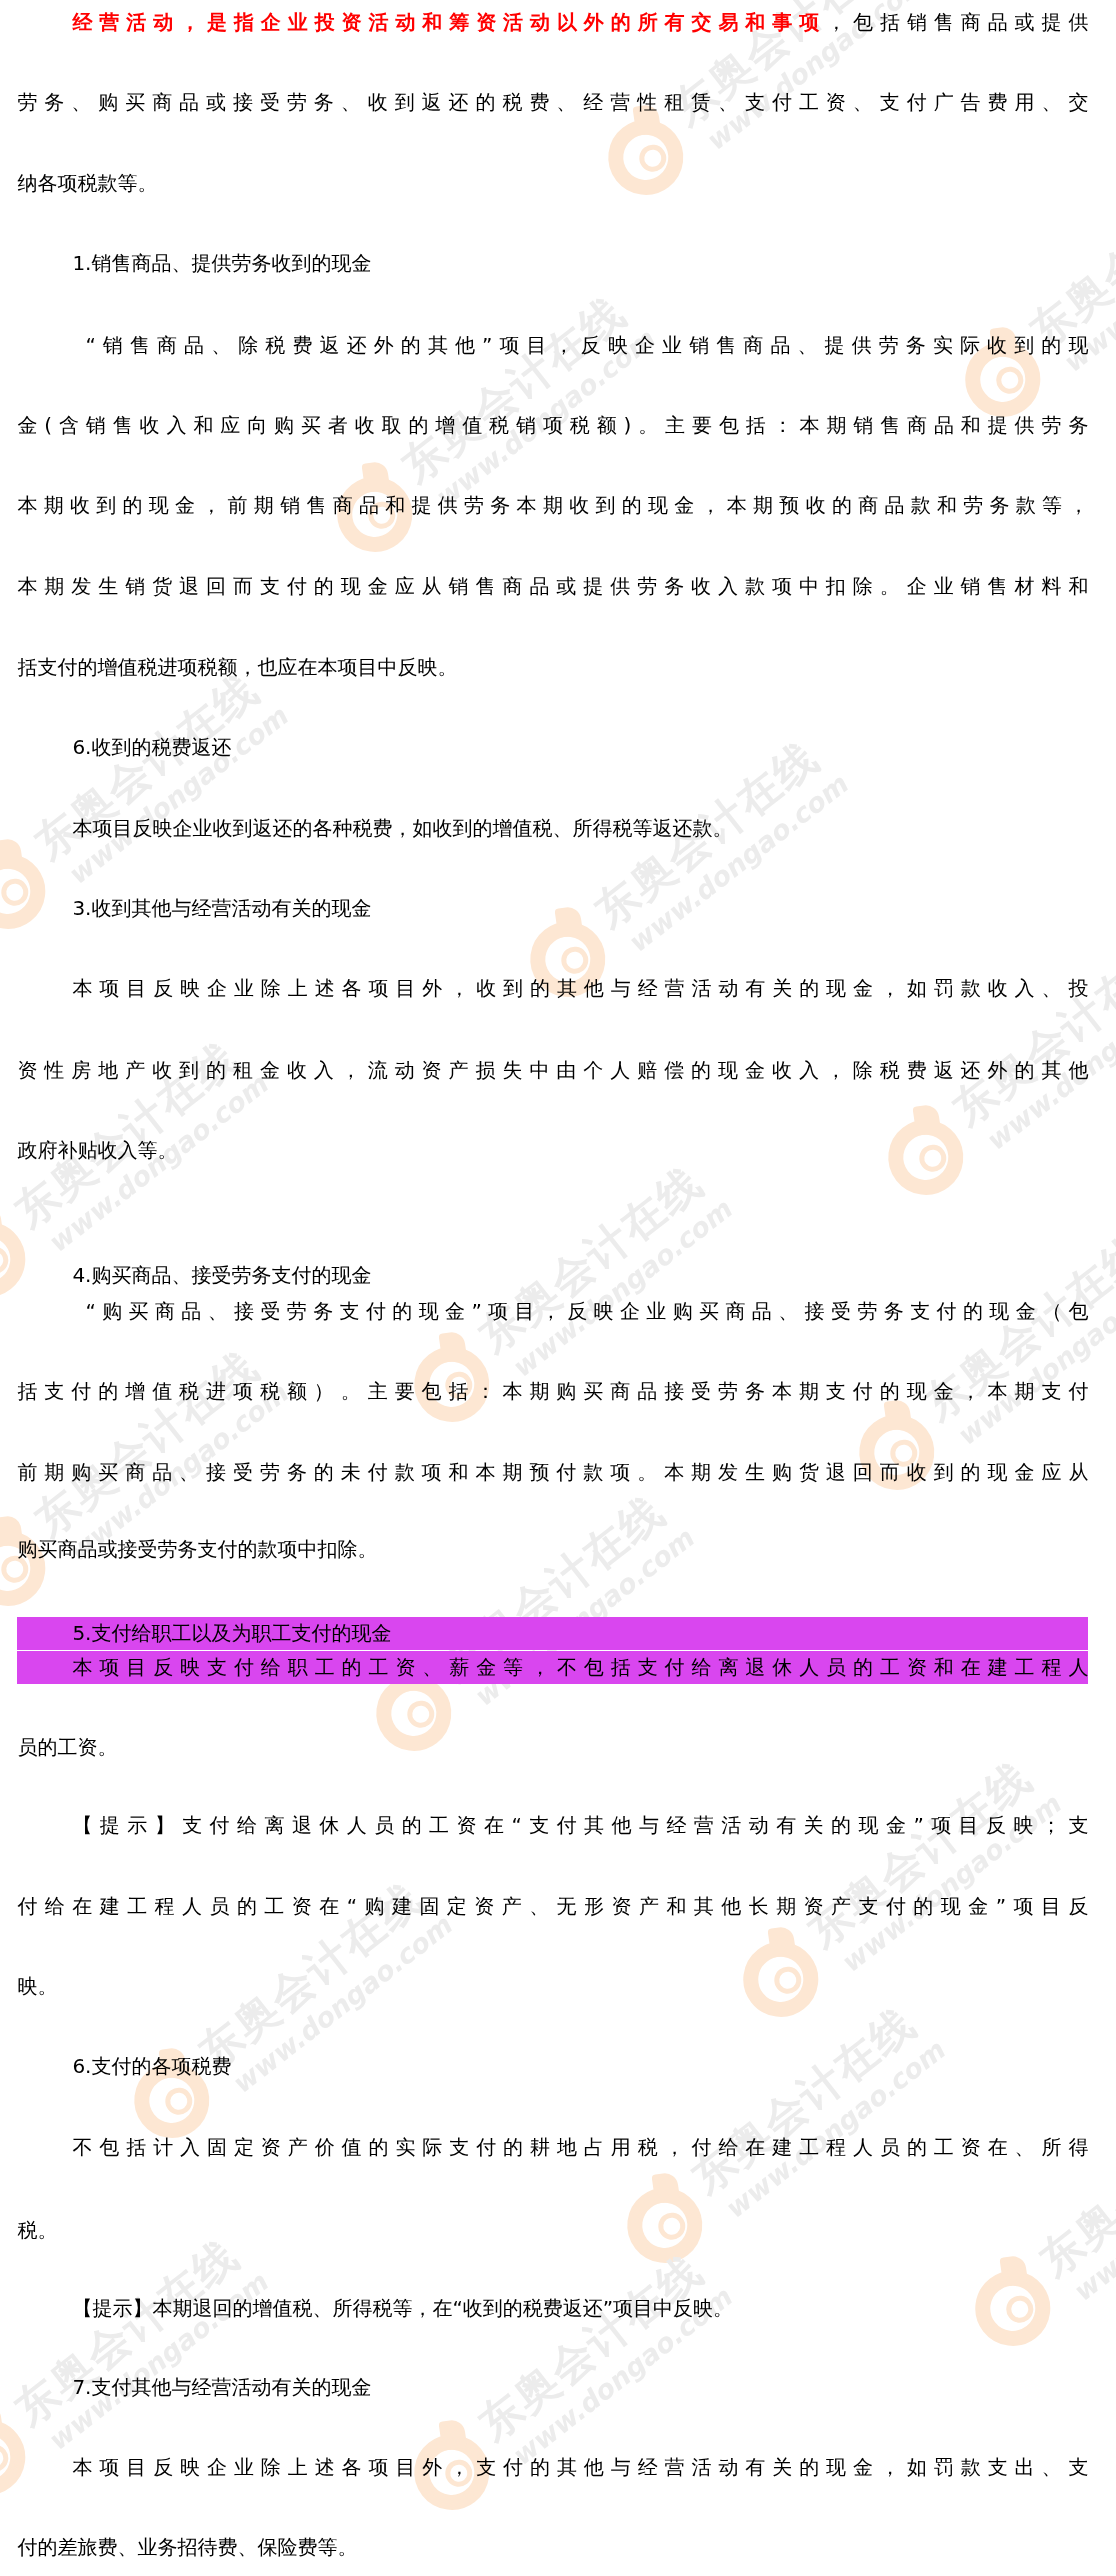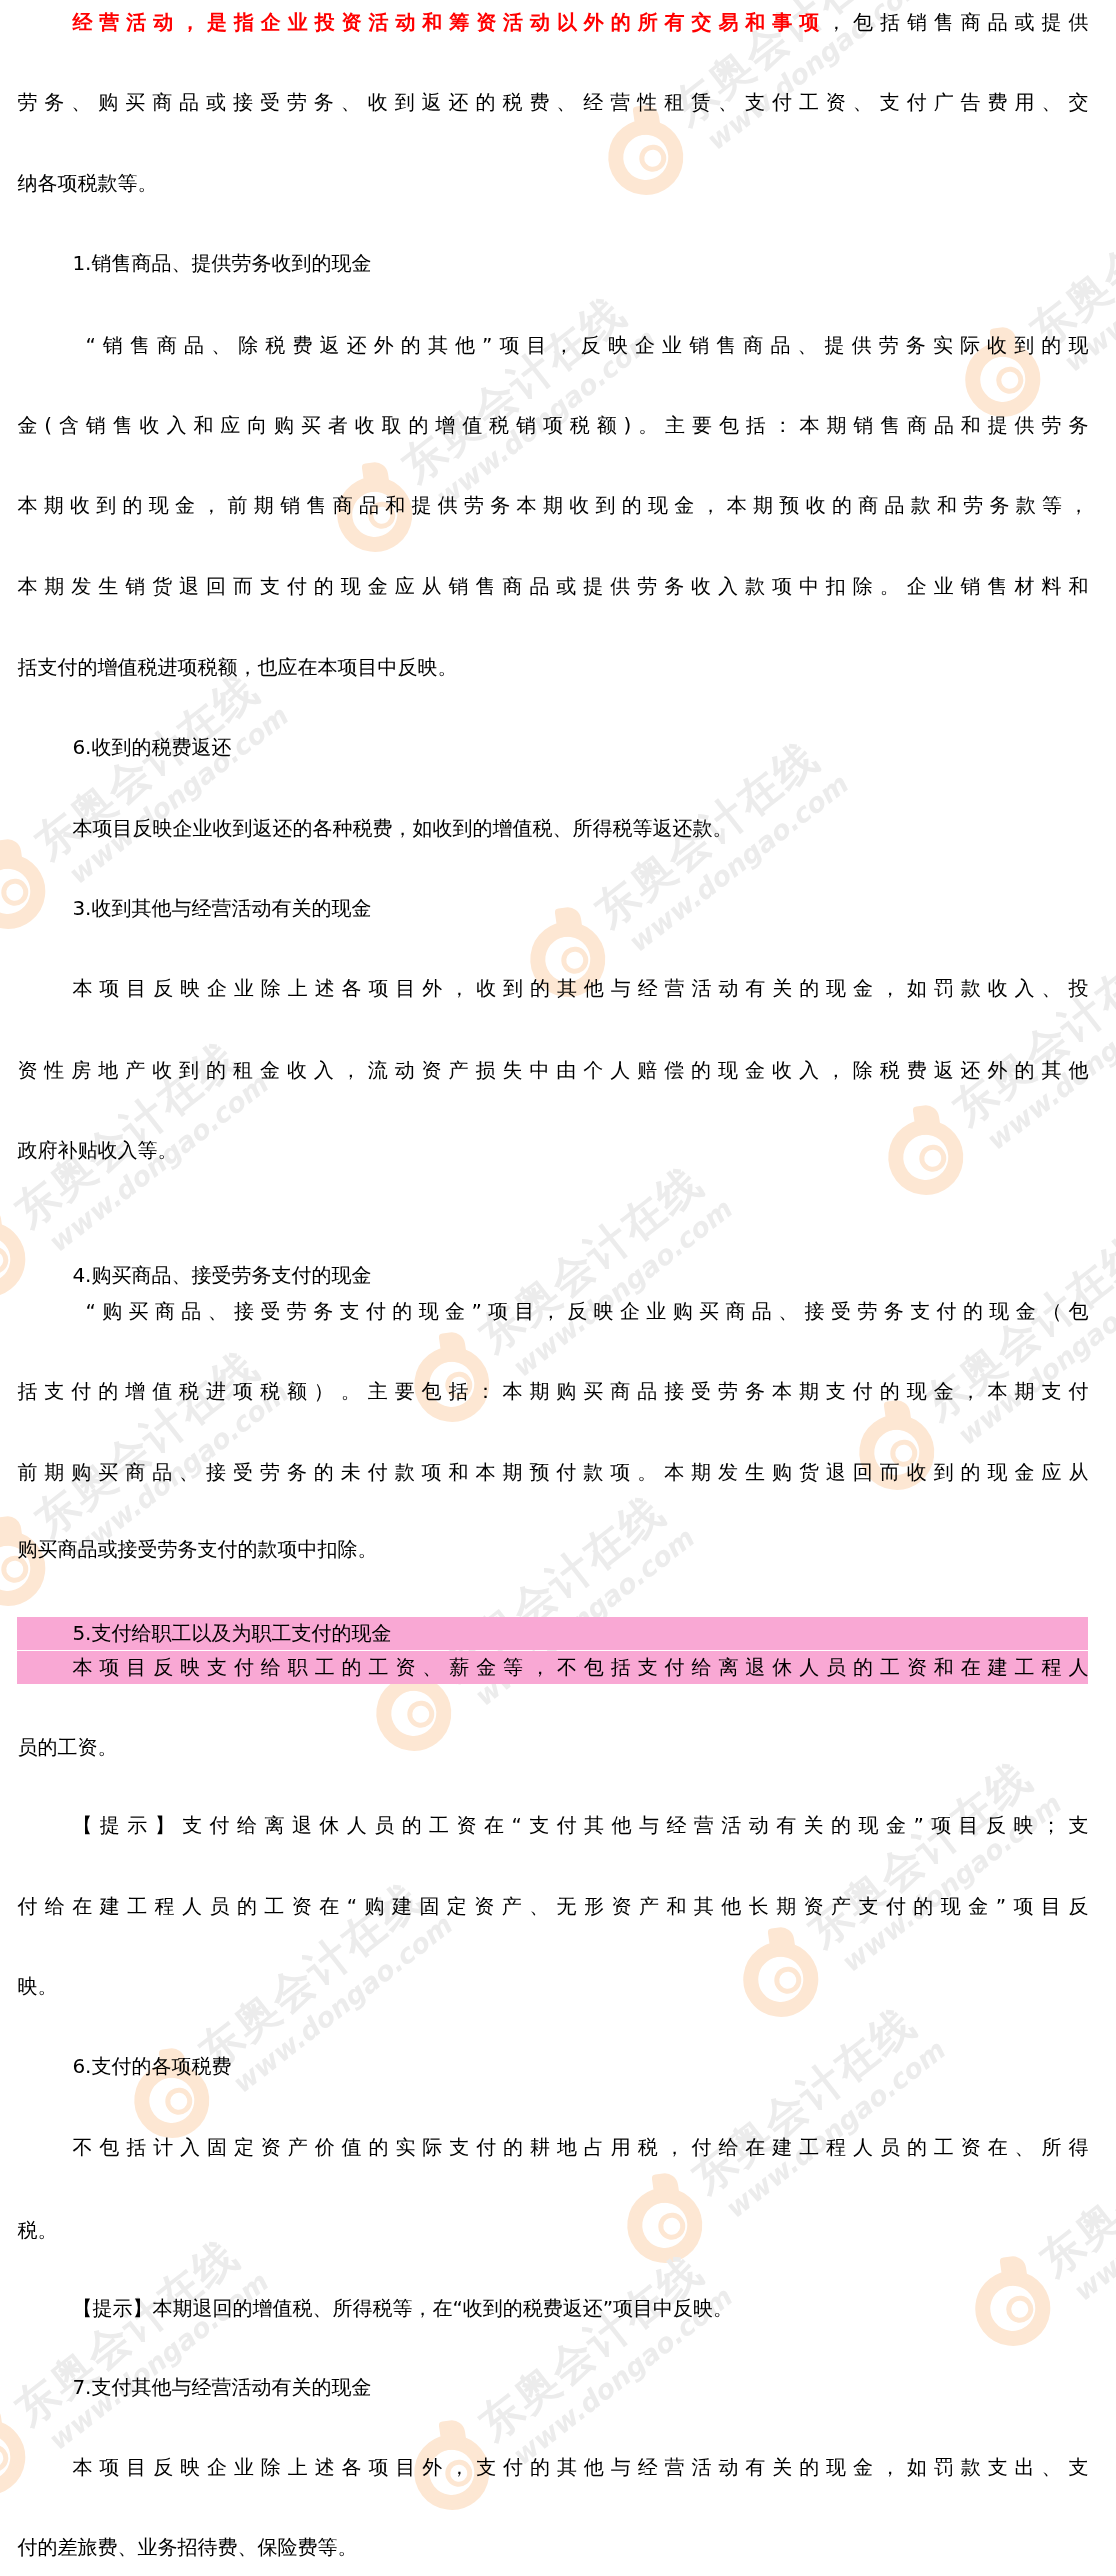--- a/index.html
+++ b/index.html
@@ -91,21 +91,21 @@
     text-align: justify;
     text-align-last: justify;
   }
   .line.last {
     text-align: left;
     text-align-last: left;
   }
   .line.indent { padding-left: 55px; width: 1016px; }
   .line.indent-quote { padding-left: 68px; width: 1003px; }
   .line.heading { text-align: left; text-align-last: left; }
-  .line.white-band { background: #f9a8d4; }
+  .line.white-band { background: #d946ef; }
   .red-bold {
     color: #ff0000;
     font-weight: bold;
   }
 </style>
 </head>
 <body>
 
 <div class="watermark-layer" id="wm-layer">
     <div class="wm" style="left: 619px; top: 121px;">

